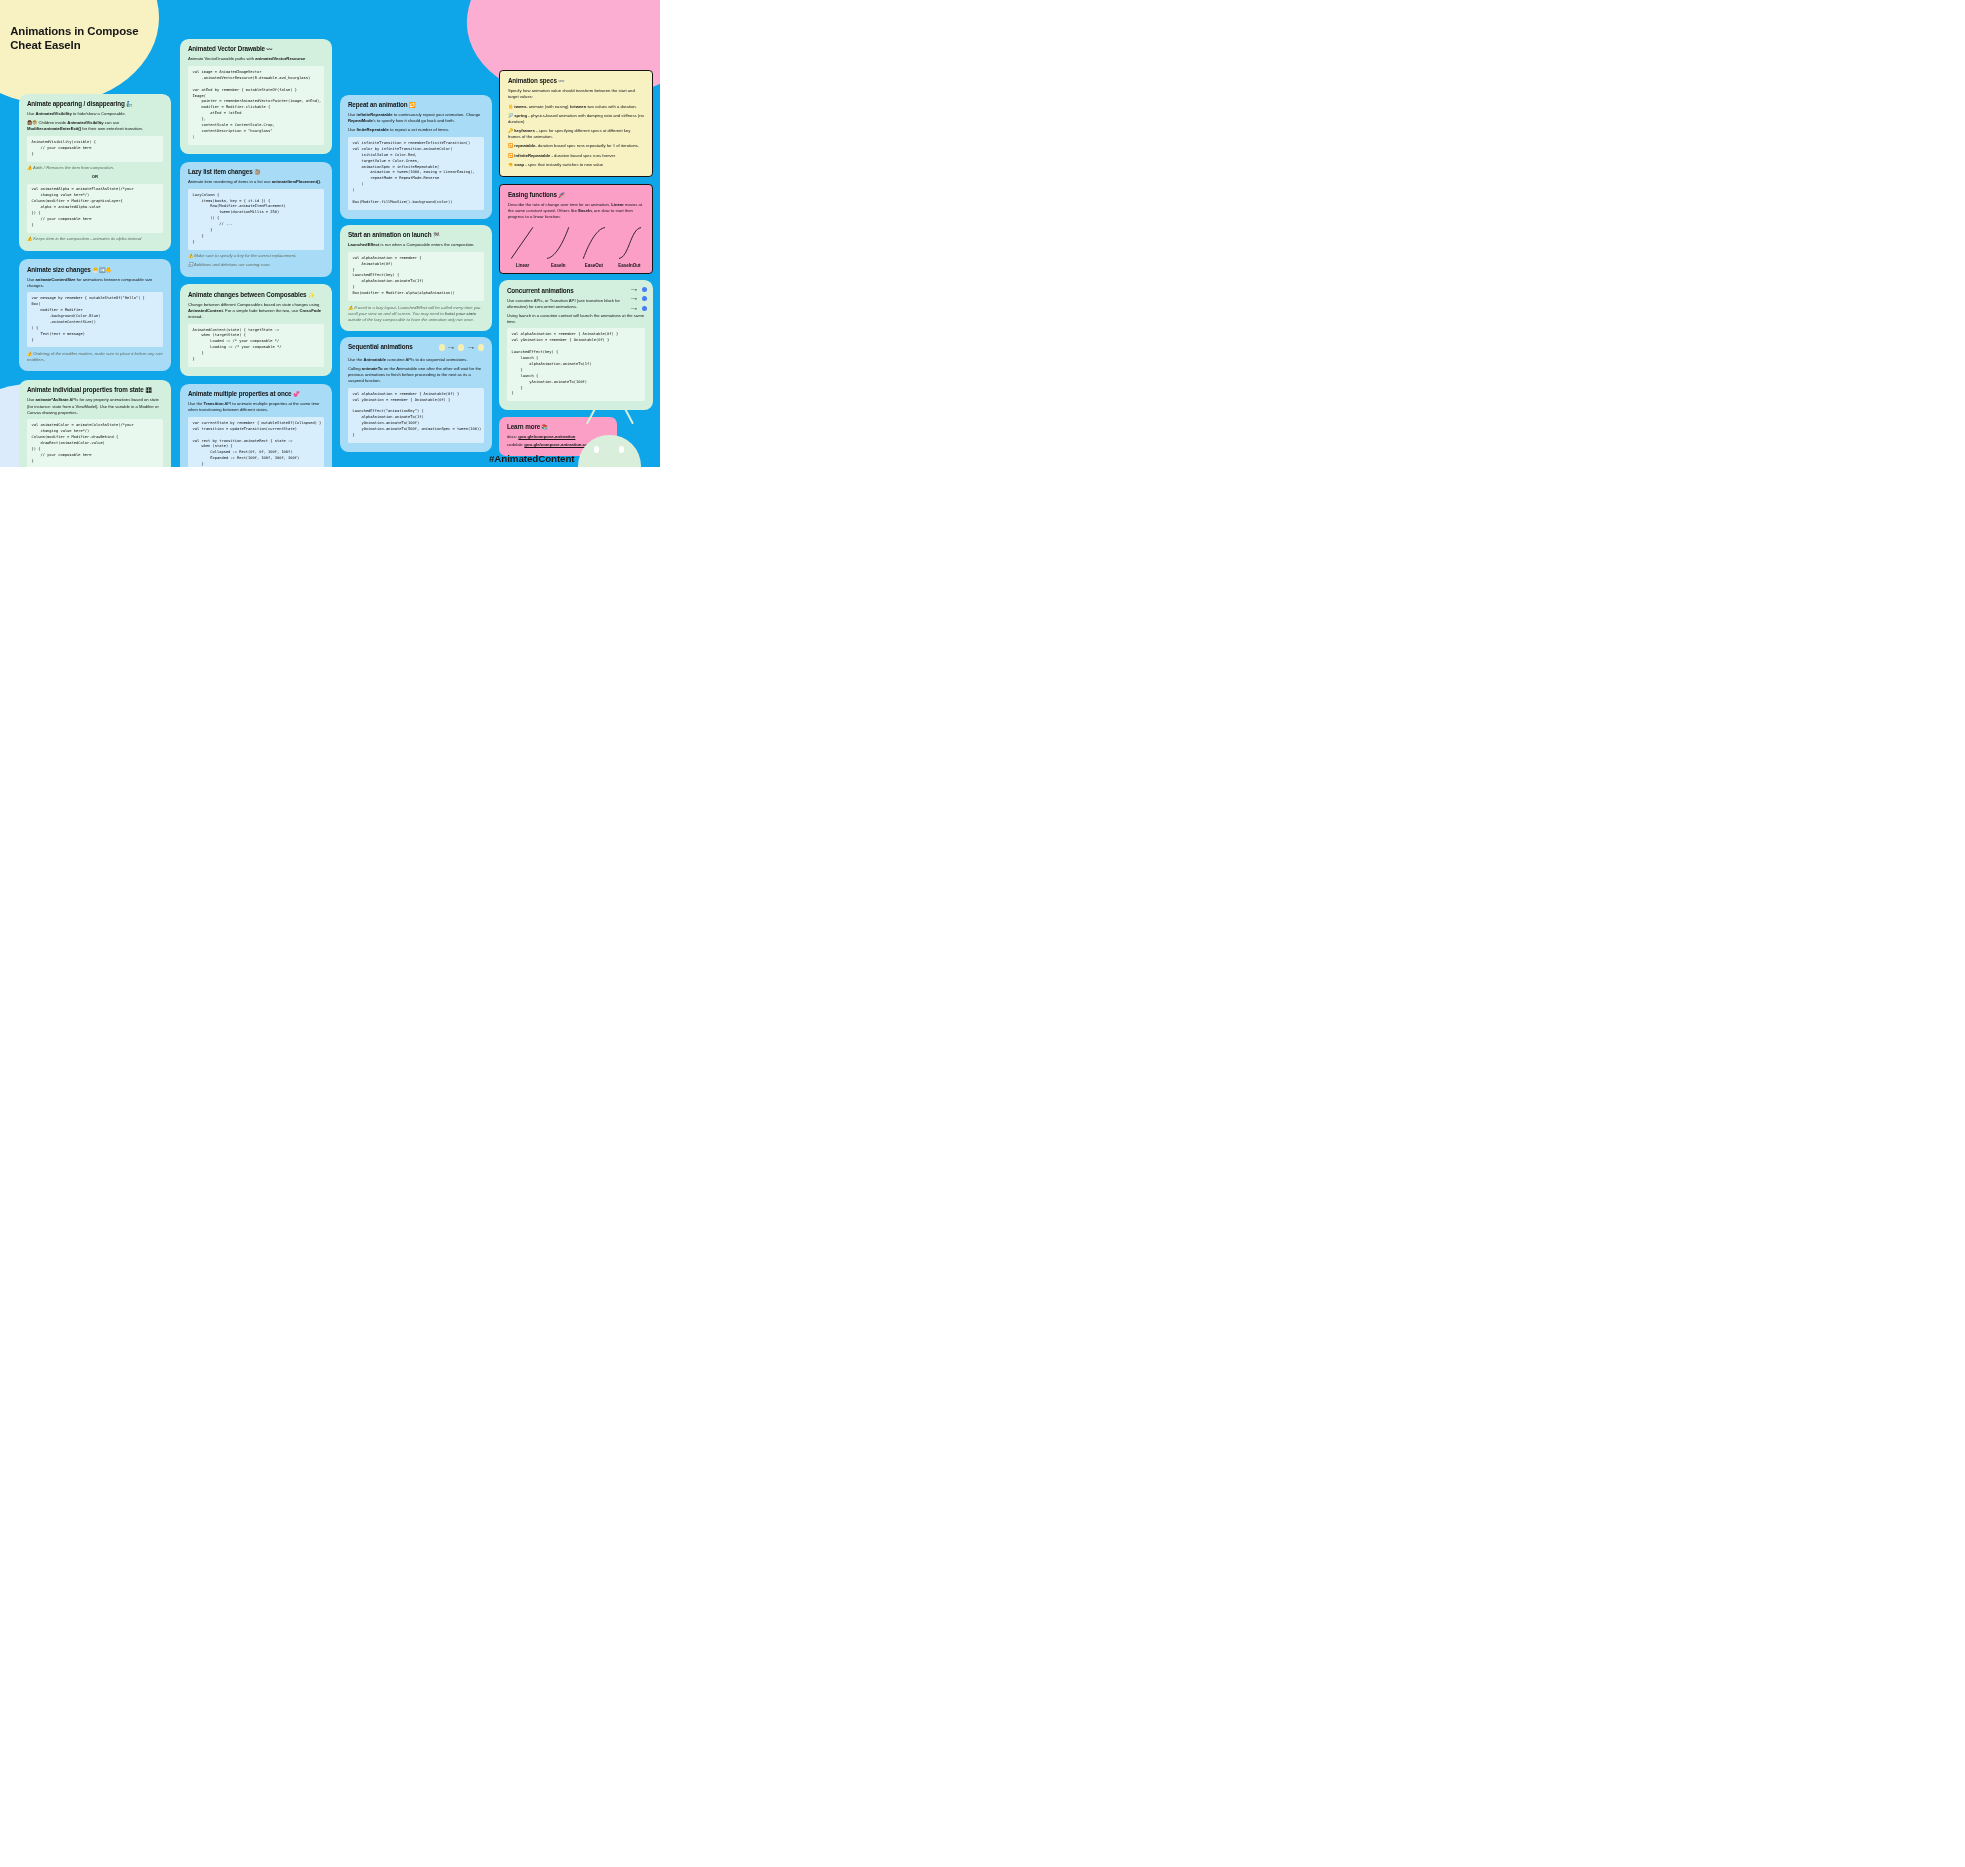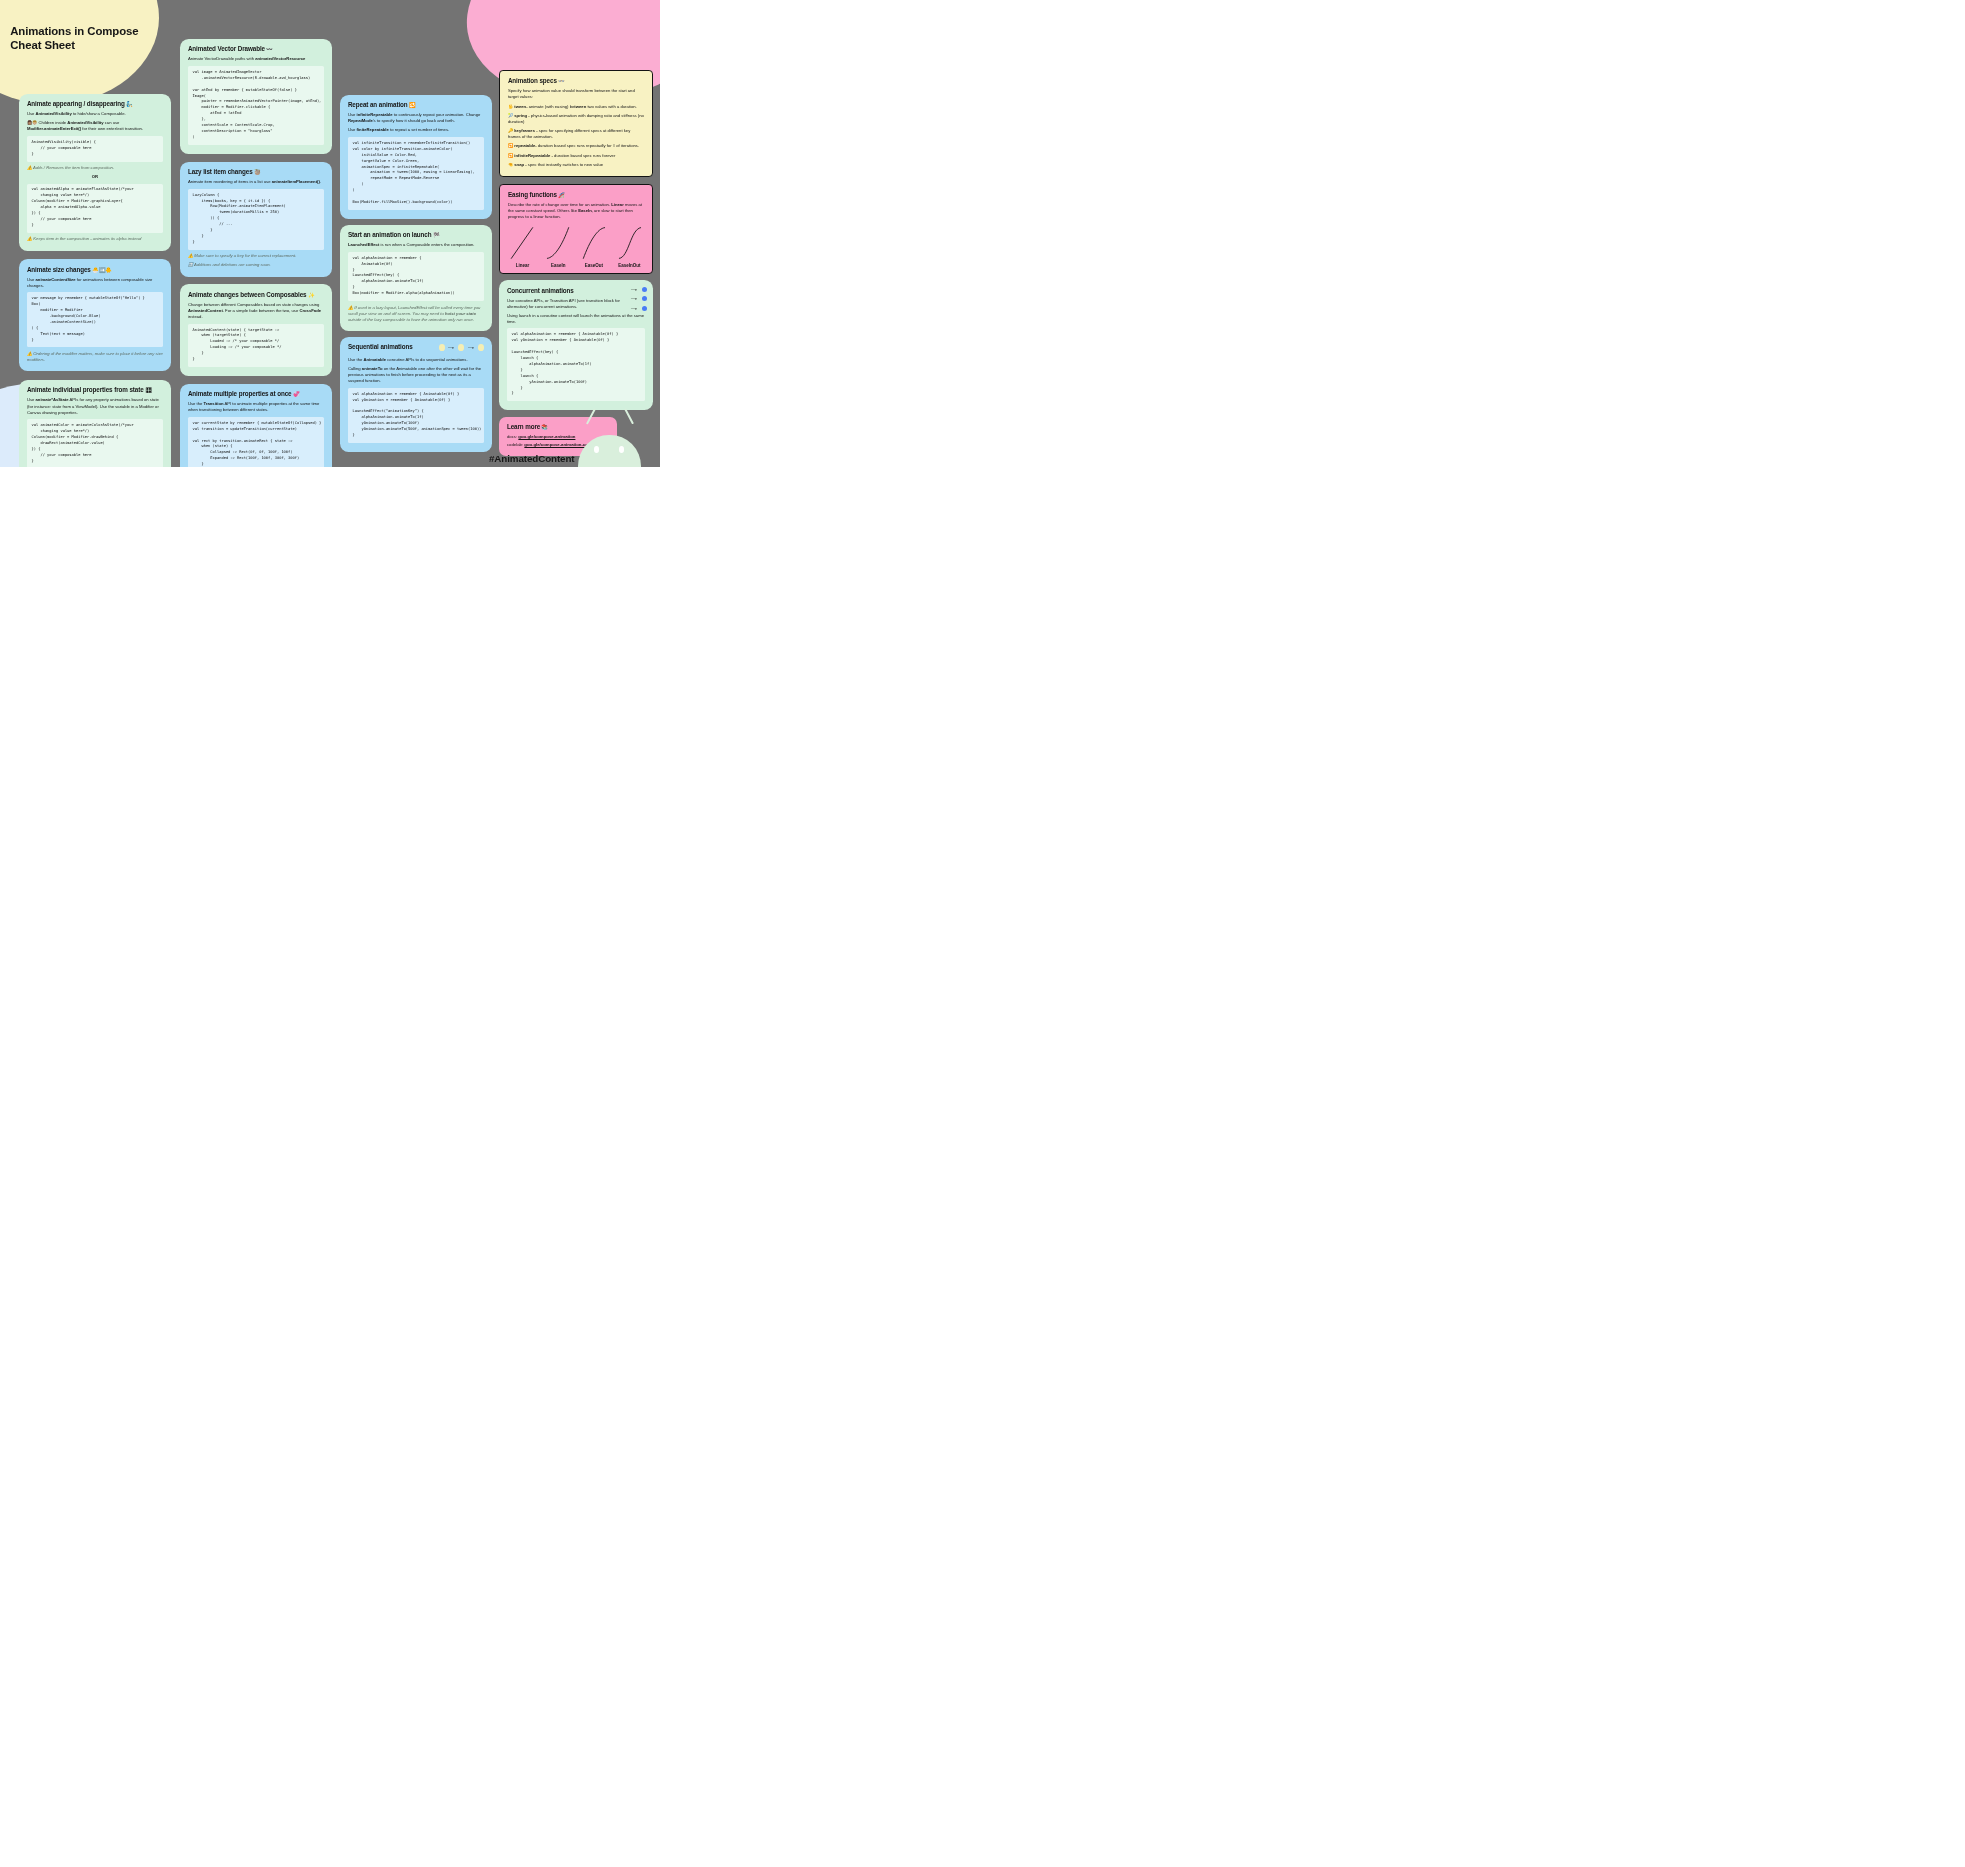--- a/index.html
+++ b/index.html
@@ -1,16 +1,16 @@
 <!DOCTYPE html>
 <html style="font-size:6.3px"><head>
 <meta charset="utf-8">
 <style>
   html,body{margin:0;padding:0;background:#ffffff;}
-  .sheet{position:relative;width:660px;height:467px;background:#737373;overflow:hidden;
+  .sheet{position:relative;width:660px;height:467px;background:#0ea5e9;overflow:hidden;
          font-family:"Liberation Sans",sans-serif;color:#161616;}
   
   .blob{position:absolute;border-radius:50%;}
   .blob-yellow{left:-55px;top:-69px;width:214px;height:173px;background:#f8f2c3;}
   .blob-pink{right:-67px;top:-77px;width:261px;height:177px;background:#fbadd2;transform:rotate(-9deg);}
   .blob-blue{left:-71px;bottom:-85px;width:226px;height:169px;background:#dcebfb;}
   
   .page-title{position:absolute;left:10.2px;top:23.6px;font-size:11.4px;font-weight:bold;line-height:1.28;letter-spacing:-0.1px;}
   
   .col{position:absolute;display:flex;flex-direction:column;}
@@ -67,21 +67,21 @@
 <body>
 
 <div class="sheet">
 
   <div class="blob blob-yellow"></div>
   <div class="blob blob-pink"></div>
   <div class="blob blob-blue"></div>
 
   <div class="page-title">
     <div>Animations in Compose</div>
-    <div>Cheat Sheet</div>
+    <div>Cheat EaseIn</div>
   </div>
 
   <div class="col col1">
 
     <section class="card green">
       <h2><span>Animate appearing / disappearing</span> <span class="emoji">🧞</span></h2>
       <p><span>Use </span><b>AnimatedVisibility</b><span> to hide/show a Composable.</span></p>
       <p><span>👩🏽👦🏼 Children inside </span><b>AnimatedVisibility</b><span> can use </span><b>Modifier.animateEnterExit()</b><span> for their own enter/exit transition.</span></p>
       <pre>AnimatedVisibility(visible) {
     // your composable here

